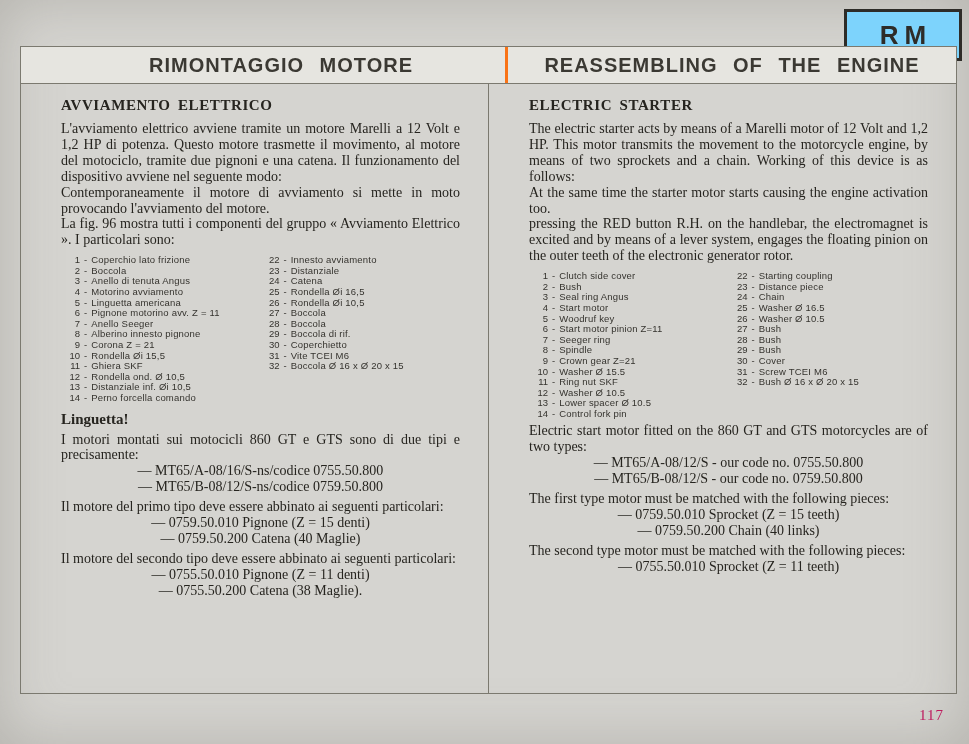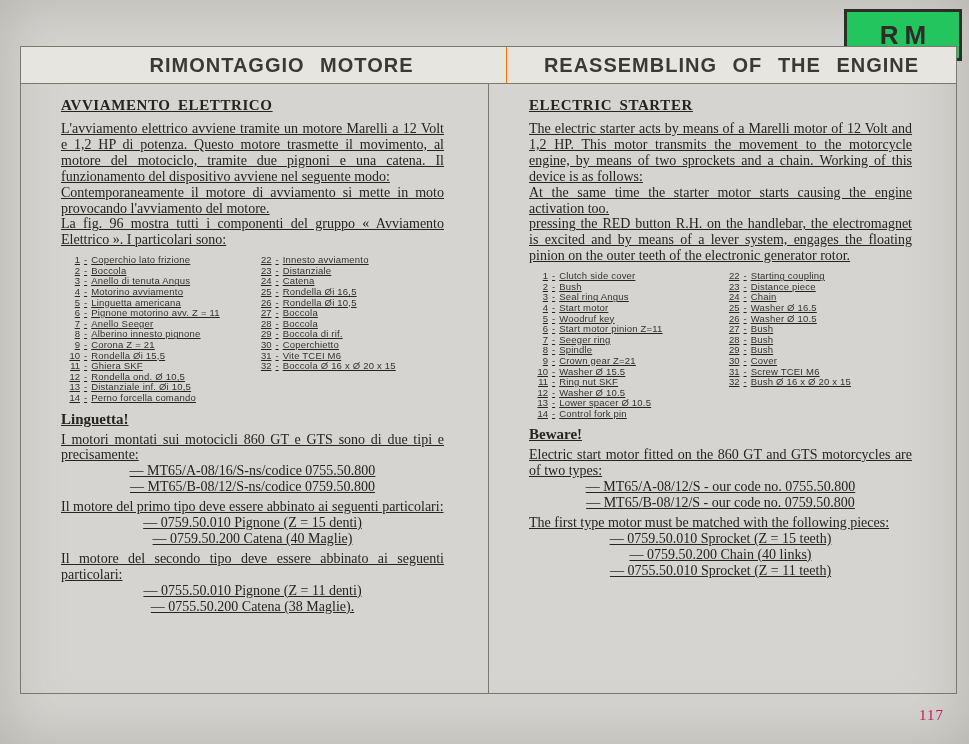--- a/index.html
+++ b/index.html
@@ -13,21 +13,21 @@
   }
   .sheet {
     position:absolute; inset:0;
     background:#d5d4d0;
     box-shadow: inset 0 0 60px rgba(120,118,110,0.35);
   }
   
   .rm-badge {
     position:absolute; top:9px; right:7px;
     width:118px; height:52px;
-    background:#22c55e;
+    background:#7dd3fc;
     border:3px solid #2e2c28;
     display:flex; align-items:center; justify-content:center;
     font-family:"Liberation Sans", sans-serif;
     font-weight:bold; font-size:26px; letter-spacing:6px;
     color:#2e2c28; padding-left:6px;
   }
   
   .frame {
     position:absolute; left:20px; top:46px;
     width:937px; height:648px;
@@ -38,26 +38,25 @@
     background:#e6e5e0;
     display:flex;
   }
   .band-cell {
     flex:1; display:flex; align-items:center; justify-content:center;
     font-family:"Liberation Sans", sans-serif;
     font-weight:bold; font-size:20px;
     letter-spacing:1px; word-spacing:9px;
     color:#3b3933;
   }
-  .band-cell.first { border-right:1px solid #f97316;padding-left:36px; }
+  .band-cell.first { border-right:3px solid #f97316;padding-left:36px; }
   .cols { display:flex; height:609px; }
   .col {
-    flex:1; padding:13px 44px 0 40px;
+    flex:1; padding:13px 28px 0 40px;
     overflow:hidden;
-    text-decoration:underline;
   }
   .col.first { border-right:1px solid #7b796f; }
   .section-title {
     font-size:15px; font-weight:bold;
     letter-spacing:0.6px; word-spacing:3px;
     margin-bottom:7px;
   }
   .bodytext p {
     font-size:14px; line-height:15.9px;
     text-align:justify;
@@ -445,29 +444,29 @@
               </div>
 
               <div class="part-row">
                 <span class="pn">32</span>
                 <span class="psep">-</span>
                 <span class="pt">Bush Ø 16 x Ø 20 x 15</span>
               </div>
             </div>
         </div>
 
-        <div class="note-title">Beware!</div>
         <div class="notes">
 
         <div class="para">Electric start motor fitted on the 860 GT and GTS motorcycles are of two types:</div>
             <div class="dash">— MT65/A-08/12/S - our code no. 0755.50.800</div>
             <div class="dash">— MT65/B-08/12/S - our code no. 0759.50.800</div>
             <div class="para">The first type motor must be matched with the following pieces:</div>
             <div class="dash">— 0759.50.010 Sprocket (Z = 15 teeth)</div>
             <div class="dash">— 0759.50.200 Chain (40 links)</div>
+            <div class="para">The second type motor must be matched with the following pieces:</div>
             <div class="dash">— 0755.50.010 Sprocket (Z = 11 teeth)</div>
           </div>
       </div>
 
     </div>
   </div>
 
   <div class="page-number">117</div>
 </div>
 

